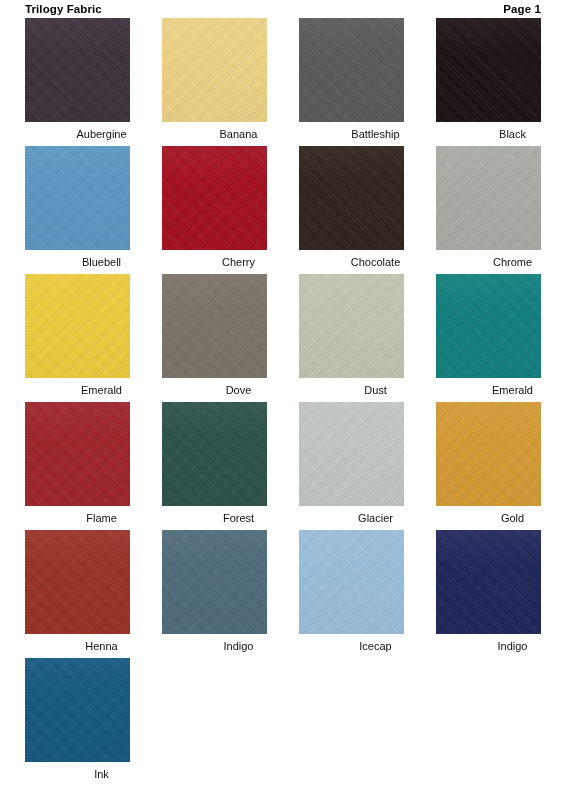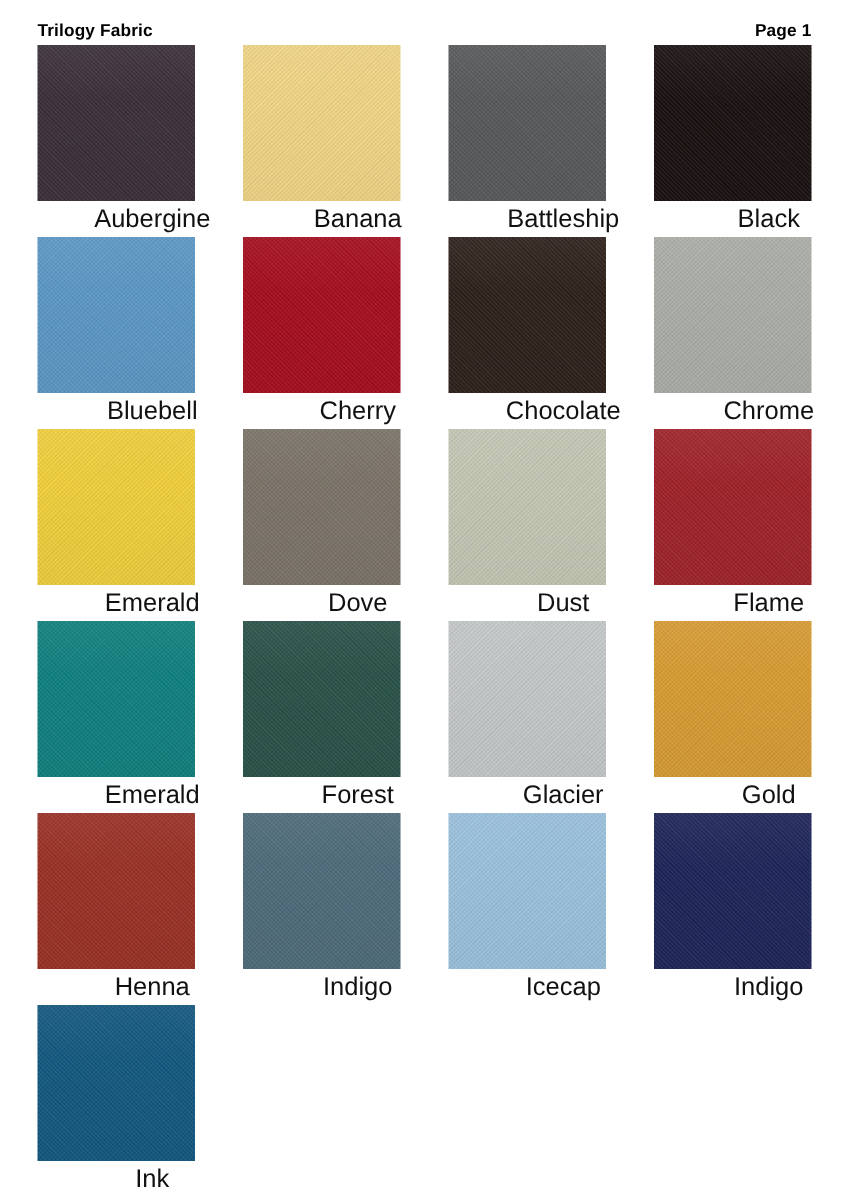--- a/index.html
+++ b/index.html
@@ -14,21 +14,21 @@
     font-family: "Liberation Sans", sans-serif;
     color: #1a1a1a;
     overflow: hidden;
   }
   .page {
     position: relative;
     width: 566px;
     height: 800px;
     background: #ffffff;
     box-sizing: border-box;
-    padding: 12px 25px;
+    padding: 0 25px;
   }
   
   .header {
     height: 18px;
     display: flex;
     align-items: flex-start;
     justify-content: space-between;
     padding-top: 3px;
     box-sizing: border-box;
   }
@@ -88,21 +88,21 @@
     inset: 0;
     background-image:
       linear-gradient(to bottom,
         rgba(255,255,255,0.045) 0%,
         rgba(255,255,255,0.00) 35%,
         rgba(0,0,0,0.025) 100%);
     pointer-events: none;
   }
   .swatch-label {
     margin-top: 5px;
-    font-size: 17px;
+    font-size: 11px;
     line-height: 14px;
     color: #111111;
     text-align: center;
     white-space: nowrap;
     margin-left: 48px;
   }
 </style>
 </head>
 <body>
 
@@ -152,28 +152,28 @@
       </div>
       <div class="cell">
         <div class="swatch" style="background-color: rgb(123, 115, 104);"></div>
         <div class="swatch-label">Dove</div>
       </div>
       <div class="cell">
         <div class="swatch" style="background-color: rgb(195, 198, 179);"></div>
         <div class="swatch-label">Dust</div>
       </div>
       <div class="cell">
+        <div class="swatch" style="background-color: rgb(16, 128, 126);"></div>
+        <div class="swatch-label">Emerald</div>
+      </div>
+      <div class="cell">
         <div class="swatch" style="background-color: rgb(158, 35, 41);"></div>
         <div class="swatch-label">Flame</div>
       </div>
       <div class="cell">
-        <div class="swatch" style="background-color: rgb(16, 128, 126);"></div>
-        <div class="swatch-label">Emerald</div>
-      </div>
-      <div class="cell">
         <div class="swatch" style="background-color: rgb(42, 81, 72);"></div>
         <div class="swatch-label">Forest</div>
       </div>
       <div class="cell">
         <div class="swatch" style="background-color: rgb(195, 199, 200);"></div>
         <div class="swatch-label">Glacier</div>
       </div>
       <div class="cell">
         <div class="swatch" style="background-color: rgb(215, 155, 51);"></div>
         <div class="swatch-label">Gold</div>

